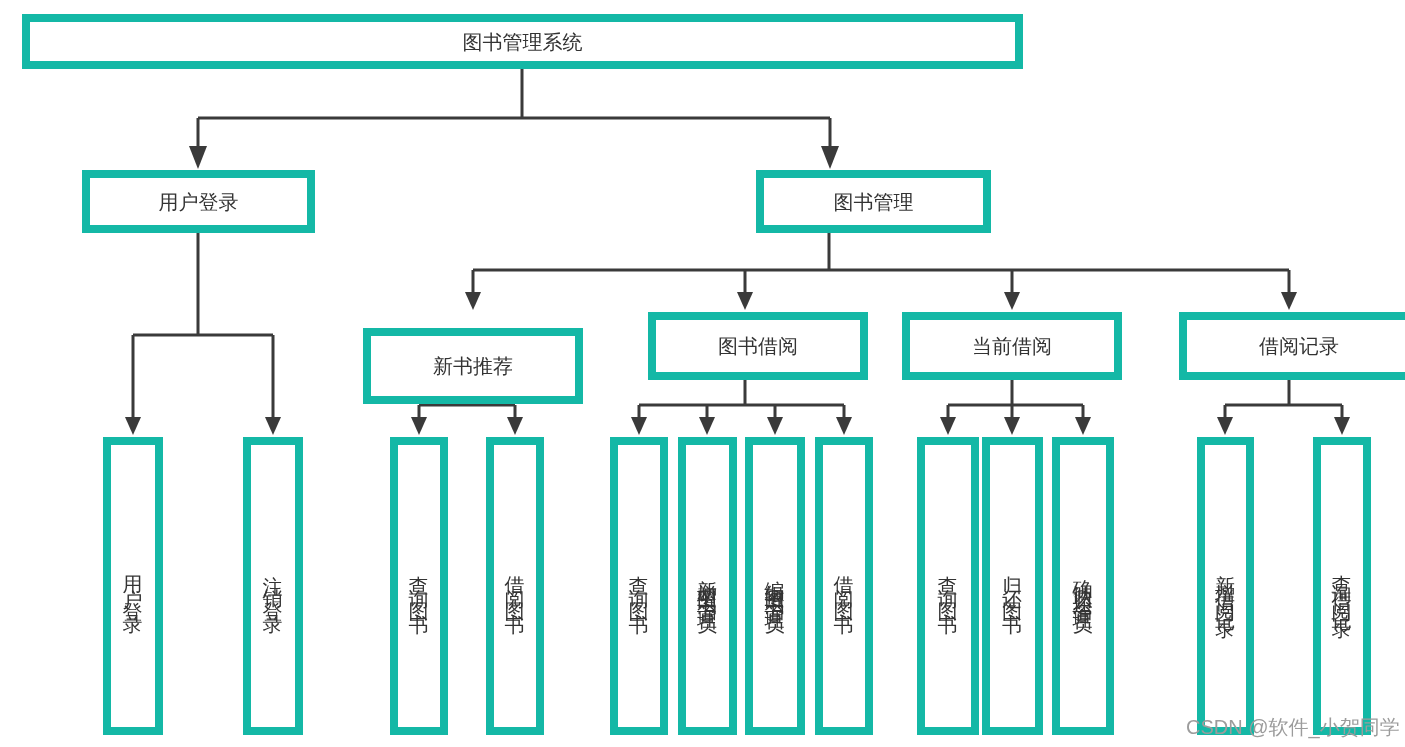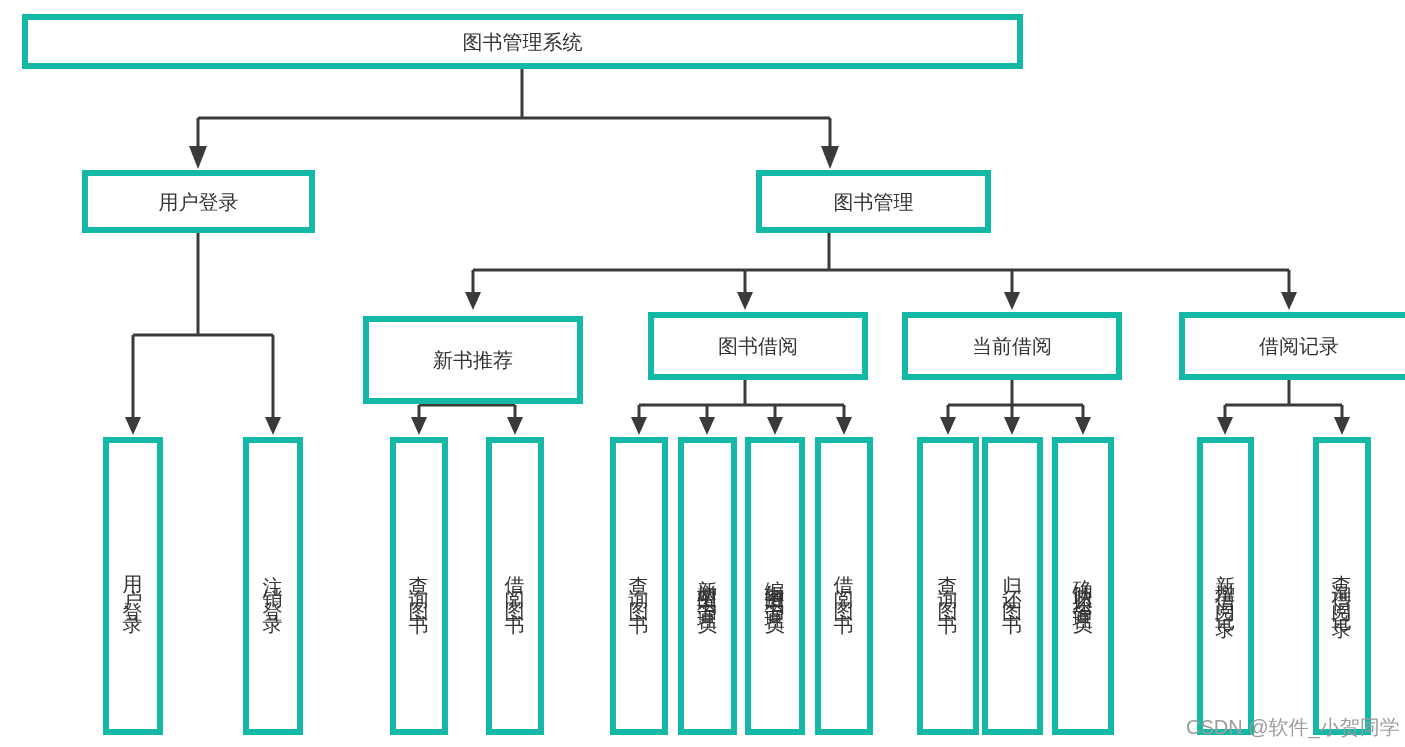--- a/index.html
+++ b/index.html
@@ -3,37 +3,37 @@
 <meta charset="utf-8">
 <style>
   html,body{margin:0;padding:0;background:#ffffff;}
   .stage{
     position:relative;width:1405px;height:747px;background:#ffffff;
     font-family:"Liberation Sans",sans-serif;overflow:hidden;
   }
   .wires{position:absolute;left:0;top:0;z-index:1;}
   .box{
     position:absolute;box-sizing:border-box;background:#ffffff;
-    border:6px solid #14b8a6;display:flex;align-items:center;justify-content:center;
+    border:8px solid #14b8a6;display:flex;align-items:center;justify-content:center;
     color:#333333;font-size:20px;z-index:2;text-align:right;line-height:1;
   }
   .leaf{
     top:437px;height:298px;writing-mode:vertical-rl;
     display:flex;align-items:center;justify-content:center;
   }
   .sp4{letter-spacing:13px;}
   .sp6{letter-spacing:9px;}
   .sp9{letter-spacing:5px;}
   
   #n-root{left:22px;top:14px;width:1001px;height:55px;}
   
   #n-user-login{left:82px;top:170px;width:233px;height:63px;}
   #n-book-mgmt{left:712px;top:170px;width:235px;height:63px;margin-left:44px;}
   
-  #n-new-books{left:363px;top:316px;width:220px;height:88px;}
+  #n-new-books{left:363px;top:328px;width:220px;height:76px;}
   #n-book-borrow{left:648px;top:312px;width:220px;height:68px;}
   #n-current-borrow{left:902px;top:312px;width:220px;height:68px;}
   #n-borrow-records{left:1179px;top:312px;width:240px;height:68px;}
   
   #l-login{left:103px;width:60px;}
   #l-logout{left:243px;width:60px;}
   #l-query-a{left:390px;width:58px;}
   #l-borrow-a{left:486px;width:58px;}
   #l-query-b{left:610px;width:58px;}
   #l-add-books{left:678px;width:59px;}

